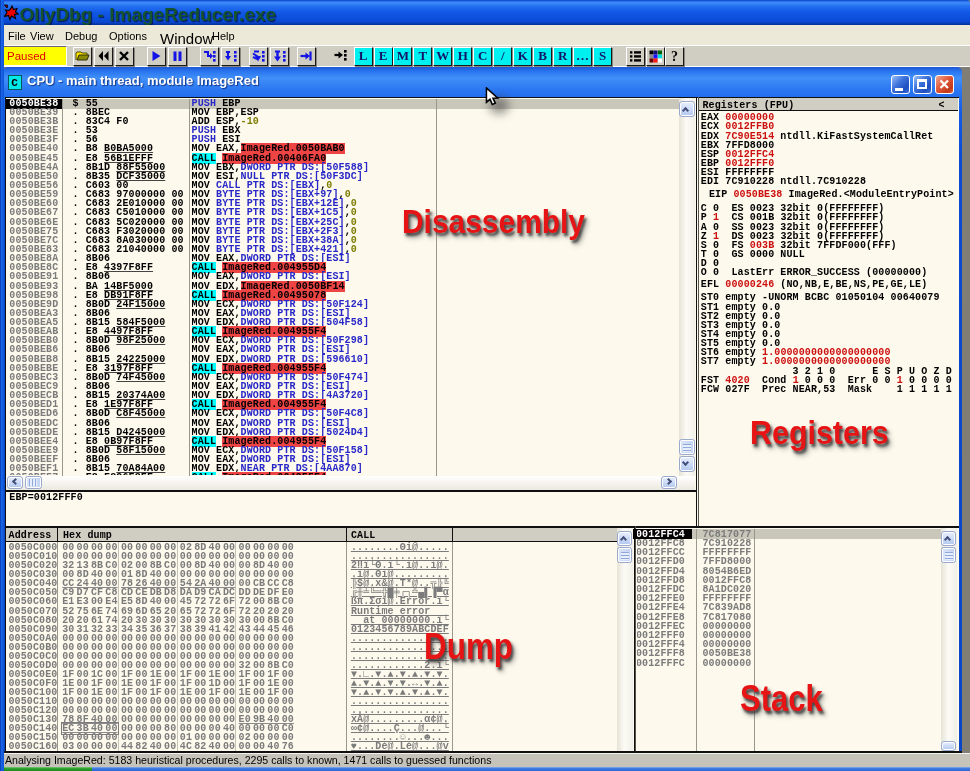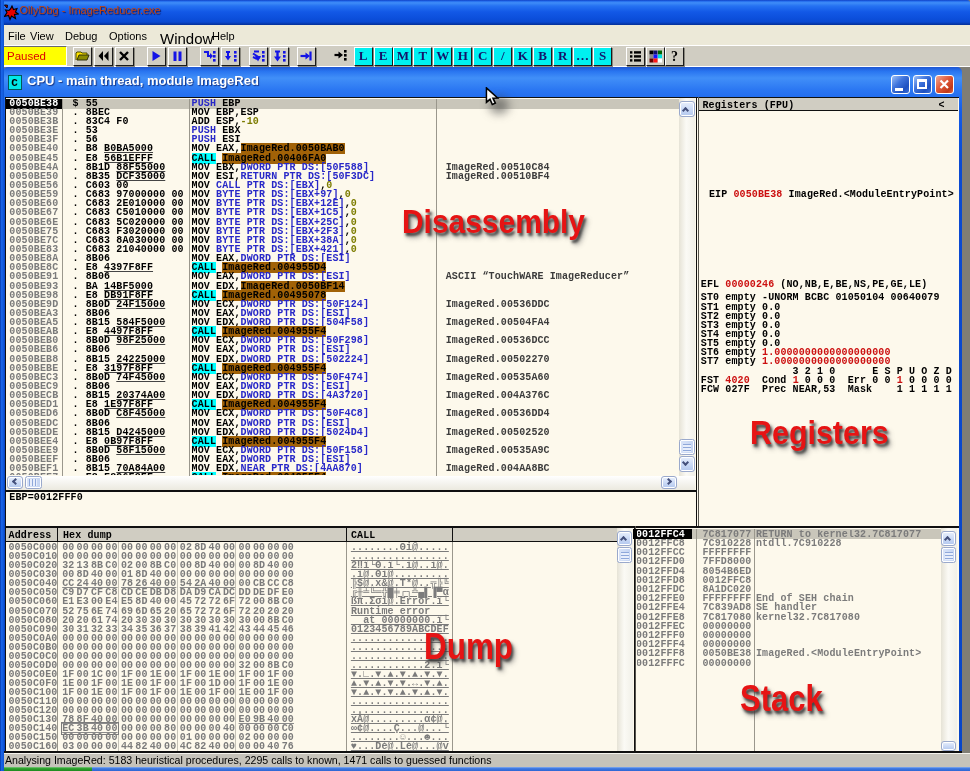--- a/index.html
+++ b/index.html
@@ -1,41 +1,41 @@
 <!DOCTYPE html>
 <html><head><meta charset="utf-8"><style>
 *{margin:0;padding:0;box-sizing:border-box}
 html,body{width:970px;height:771px;overflow:hidden}
 body{position:relative;background:#ece9d8;font-family:"Liberation Sans",sans-serif}
 div{position:absolute}
 .mono{font-family:"Liberation Mono",monospace;font-weight:bold;font-size:10px;letter-spacing:.12px;white-space:pre;color:#000}
 .bl{color:#2828c8}
 .ol{color:#7c7c00}
 .rd{color:#cc1010}
-.hlY{background:#a16207}
+.hlY{background:#ef4444}
 .hlC{background:#00ffff}
 .un{text-decoration:underline;text-underline-offset:1px;text-decoration-thickness:1px;text-decoration-color:#444}
 .gun{text-decoration:underline;text-underline-offset:1px;text-decoration-thickness:1px;text-decoration-color:#8a8a8a}
 .hdr{background:#d0cdc2;font-family:"Liberation Mono",monospace;font-weight:bold;font-size:10px;letter-spacing:.12px;white-space:pre;color:#000}
 .tbtn{width:19px;height:19px;background:#d0cdc2;border:1px solid;border-color:#ffffff #1a1a1a #1a1a1a #ffffff;box-shadow:1px 1px 0 #8a887e}
 .lbtn{width:19px;height:19px;background:#00f0f0;border:1px solid;border-color:#ffffff #1a1a1a #1a1a1a #ffffff;box-shadow:1px 1px 0 #8a887e;font-family:"Liberation Serif",serif;font-weight:bold;font-size:13px;color:#14146a;text-align:center;line-height:16px}
 .redlbl{font-family:"Liberation Sans",sans-serif;font-weight:bold;color:#e61414;text-shadow:2px 3px 3px rgba(60,60,60,.95),4px 5px 6px rgba(90,90,90,.45);transform-origin:0 0;white-space:nowrap}
 .sbtn{background:linear-gradient(180deg,#e9f0fc 0%,#cfddf7 45%,#b2c7ee 100%);border:1px solid #9aa9cc;border-radius:3px;box-shadow:inset 0 0 0 1px #fff}
 .sthumb{background:linear-gradient(90deg,#dbe5f8,#c3d3f2);border:1px solid #9aa9cc;border-radius:2.5px;box-shadow:inset 0 0 0 1px #fff}
 .grip{background:repeating-linear-gradient(180deg,#8fa8da 0 1px,#e8eefb 1px 3px)}
 .chv{position:absolute;width:5px;height:5px;border:2.1px solid #44507c;border-right:none;border-bottom:none}
 </style></head><body>
 
 <div style="left:0;top:0;width:970px;height:771px;background:#7f7d74"></div>
 <div style="left:0;top:0;width:970px;height:25px;background:linear-gradient(180deg,#0f3bbd 0%,#2068ec 4%,#3f8df8 11%,#2572f2 24%,#1258e6 48%,#0c4fdc 72%,#0a49d2 88%,#0636a4 97%,#05309a 100%);border-radius:3px 3px 0 0"></div>
 <svg style="position:absolute;left:2px;top:3px" width="17" height="18" viewBox="0 0 17 18">
 <path d="M2.5 2 L5.5 2.2 L5 5 Z" fill="#e80000" stroke="#000" stroke-width="1"></path>
 <path d="M8.5 6 L10 3 L11.5 6.5 L15 5.5 L13.5 9 L16.5 11 L12.5 11.5 L13.5 15.5 L9.5 13 L8 16.5 L6.5 12.5 L2.5 13.5 L5 9.5 L3.5 7 L7 7.5 Z" fill="#e80000" stroke="#000" stroke-width="1.1"></path>
   </svg>
-<div style="left:19.5px;top:4px;font-size:11px;font-weight:normal;color:#c2410c;text-shadow:1px 1px 1px rgba(0,0,60,.7)">OllyDbg - ImageReducer.exe</div>
+<div style="left:19.5px;top:4px;font-size:19px;font-weight:bold;color:#14532d;text-shadow:1px 1px 1px rgba(0,0,60,.7)">OllyDbg - ImageReducer.exe</div>
 <div style="left:3px;top:25px;width:967px;height:20px;background:#ece9d8"></div>
 <div style="left:8px;top:29.5px;font-size:11px;color:#000">File</div>
 <div style="left:30px;top:29.5px;font-size:11px;color:#000">View</div>
 <div style="left:65px;top:29.5px;font-size:11px;color:#000">Debug</div>
 <div style="left:109px;top:29.5px;font-size:11px;color:#000">Options</div>
 <div style="left:160px;top:29.5px;font-size:15px;color:#000">Window</div>
 <div style="left:212px;top:29.5px;font-size:11px;color:#000">Help</div>
 <div style="left:3px;top:45px;width:967px;height:22px;background:#d0cdc2;border-top:1px solid #fff;border-bottom:1px solid #fff"></div>
 <div style="left:2px;top:46px;width:65px;height:20px;background:#ffff00;border:1px solid;border-color:#6a6a6a #ffffff #ffffff #6a6a6a"></div>
 <div style="left:7px;top:50px;font-size:11.5px;color:#dd0000">Paused</div>
@@ -314,96 +314,54 @@
 8B15 <span class="un">70A84A00</span>
 E8 <span class="un">F896F8FF</span></div>
     <div class="mono" style="left:185.6px;top:0px;line-height:9.14px;"><span class="bl">PUSH</span> EBP
 MOV EBP,ESP
 ADD ESP,<span class="ol">-10</span>
 <span class="bl">PUSH</span> EBX
 <span class="bl">PUSH</span> ESI
 MOV EAX,<span class="hlY">ImageRed.0050BAB0</span>
 <span class="hlC">CALL</span> <span class="hlY">ImageRed.00406FA0</span>
 MOV EBX,<span class="bl">DWORD PTR DS:[50F588]</span>
-MOV ESI,<span class="bl">RETURN PTR DS:[50F3DC]</span>
+MOV ESI,<span class="bl">NULL PTR DS:[50F3DC]</span>
 MOV <span class="bl">CALL PTR DS:[EBX]</span>,<span class="ol">0</span>
 MOV <span class="bl">BYTE PTR DS:[EBX+97]</span>,<span class="ol">0</span>
 MOV <span class="bl">BYTE PTR DS:[EBX+12E]</span>,<span class="ol">0</span>
 MOV <span class="bl">BYTE PTR DS:[EBX+1C5]</span>,<span class="ol">0</span>
 MOV <span class="bl">BYTE PTR DS:[EBX+25C]</span>,<span class="ol">0</span>
 MOV <span class="bl">BYTE PTR DS:[EBX+2F3]</span>,<span class="ol">0</span>
 MOV <span class="bl">BYTE PTR DS:[EBX+38A]</span>,<span class="ol">0</span>
 MOV <span class="bl">BYTE PTR DS:[EBX+421]</span>,<span class="ol">0</span>
 MOV EAX,<span class="bl">DWORD PTR DS:[ESI]</span>
 <span class="hlC">CALL</span> <span class="hlY">ImageRed.004955D4</span>
 MOV EAX,<span class="bl">DWORD PTR DS:[ESI]</span>
 MOV EDX,<span class="hlY">ImageRed.0050BF14</span>
 <span class="hlC">CALL</span> <span class="hlY">ImageRed.00495078</span>
 MOV ECX,<span class="bl">DWORD PTR DS:[50F124]</span>
 MOV EAX,<span class="bl">DWORD PTR DS:[ESI]</span>
 MOV EDX,<span class="bl">DWORD PTR DS:[504F58]</span>
 <span class="hlC">CALL</span> <span class="hlY">ImageRed.004955F4</span>
 MOV ECX,<span class="bl">DWORD PTR DS:[50F298]</span>
 MOV EAX,<span class="bl">DWORD PTR DS:[ESI]</span>
-MOV EDX,<span class="bl">DWORD PTR DS:[502224]</span>
+MOV EDX,<span class="bl">DWORD PTR DS:[596610]</span>
 <span class="hlC">CALL</span> <span class="hlY">ImageRed.004955F4</span>
 MOV ECX,<span class="bl">DWORD PTR DS:[50F474]</span>
 MOV EAX,<span class="bl">DWORD PTR DS:[ESI]</span>
 MOV EDX,<span class="bl">DWORD PTR DS:[4A3720]</span>
 <span class="hlC">CALL</span> <span class="hlY">ImageRed.004955F4</span>
 MOV ECX,<span class="bl">DWORD PTR DS:[50F4C8]</span>
 MOV EAX,<span class="bl">DWORD PTR DS:[ESI]</span>
 MOV EDX,<span class="bl">DWORD PTR DS:[5024D4]</span>
 <span class="hlC">CALL</span> <span class="hlY">ImageRed.004955F4</span>
 MOV ECX,<span class="bl">DWORD PTR DS:[50F158]</span>
 MOV EAX,<span class="bl">DWORD PTR DS:[ESI]</span>
 MOV EDX,<span class="bl">NEAR PTR DS:[4AA870]</span>
 <span class="hlC">CALL</span> <span class="hlY">ImageRed.004955F4</span></div>
-    <div class="mono" style="left:439.7px;top:0px;line-height:9.14px;color:#3c3c3c;">
-
-
-
-
-
-
-ImageRed.00510C84
-ImageRed.00510BF4
-
-
-
-
-
-
-
-
-
-
-ASCII “TouchWARE ImageReducer”
-
-
-ImageRed.00536DDC
-
-ImageRed.00504FA4
-
-ImageRed.00536DCC
-
-ImageRed.00502270
-
-ImageRed.00535A60
-
-ImageRed.004A376C
-
-ImageRed.00536DD4
-
-ImageRed.00502520
-
-ImageRed.00535A9C
-
-ImageRed.004AA8BC
-</div>
   </div>
 <div style="left:678.8px;top:98.3px;width:16.2px;height:378.6px;background:linear-gradient(90deg,#e6e3d6,#fbfaf5 45%,#f1f0e8)"></div>
 <div class="sbtn" style="left:679.2px;top:100.6px;width:15.4px;height:16px"></div>
 <div class="chv" style="left:683.3px;top:107.8px;transform:rotate(45deg)"></div>
 <div class="sthumb" style="left:679.2px;top:438.8px;width:15.4px;height:16.5px"></div>
 <div class="grip" style="left:683px;top:443.5px;width:8px;height:8px"></div>
 <div class="sbtn" style="left:679.2px;top:456.2px;width:15.4px;height:16px"></div>
 <div class="chv" style="left:683.3px;top:460.2px;transform:rotate(225deg)"></div>
 <div style="left:6px;top:476px;width:689px;height:13.6px;background:linear-gradient(180deg,#ffffff,#ebe9df)"></div>
 <div class="sbtn" style="left:7px;top:475.6px;width:16px;height:13.4px"></div>
@@ -413,21 +371,37 @@
 <div class="sbtn" style="left:661px;top:475.6px;width:16px;height:13.4px"></div>
 <div class="chv" style="left:666px;top:479.4px;transform:rotate(135deg)"></div>
 <div style="left:5px;top:489.8px;width:690.5px;height:2.4px;background:#101010"></div>
 <div class="mono" style="left:9.3px;top:493.2px;line-height:9.14px;">EBP=0012FFF0</div>
 <div style="left:695.5px;top:96.6px;width:1.2px;height:430px;background:#101010"></div>
 <div style="left:697.8px;top:96.6px;width:1.2px;height:430px;background:#55534c"></div>
 <div class="hdr" style="left:699px;top:98.2px;width:258.5px;height:12.6px;border-bottom:1.4px solid #101010"></div>
 <div class="mono" style="left:702.5px;top:100.2px">Registers (FPU)</div>
 <div class="mono" style="left:938.5px;top:100.2px">&lt;</div>
 <div style="left:699px;top:111px;width:258.5px;height:415px;overflow:hidden">
+    <div class="mono" style="left:1.8px;top:2.2px;line-height:9.15px;">EAX <span class="rd">00000000</span>
+ECX <span class="rd">0012FFB0</span>
+EDX <span class="rd">7C90E514</span> ntdll.KiFastSystemCallRet
+EBX 7FFD8000
+ESP <span class="rd">0012FFC4</span>
+EBP <span class="rd">0012FFF0</span>
+ESI FFFFFFFF
+EDI 7C910228 ntdll.7C910228</div>
     <div class="mono" style="left:2px;top:78.8px;line-height:9.15px;margin-left:8px;">EIP <span class="rd">0050BE38</span> ImageRed.&lt;ModuleEntryPoint&gt;</div>
+    <div class="mono" style="left:1.8px;top:93.2px;line-height:9.15px;">C 0  ES 0023 32bit 0(FFFFFFFF)
+P <span class="rd">1</span>  CS 001B 32bit 0(FFFFFFFF)
+A 0  SS 0023 32bit 0(FFFFFFFF)
+Z <span class="rd">1</span>  DS 0023 32bit 0(FFFFFFFF)
+S 0  FS <span class="rd">003B</span> 32bit 7FFDF000(FFF)
+T 0  GS 0000 NULL
+D 0
+O 0  LastErr ERROR_SUCCESS (00000000)</div>
     <div class="mono" style="left:1.8px;top:168.6px;line-height:9.15px;text-align:center;">EFL <span class="rd">00000246</span> (NO,NB,E,BE,NS,PE,GE,LE)</div>
     <div class="mono" style="left:1.8px;top:182.4px;line-height:9.15px;">ST0 empty -UNORM BCBC 01050104 00640079
 ST1 empty 0.0
 ST2 empty 0.0
 ST3 empty 0.0
 ST4 empty 0.0
 ST5 empty 0.0
 ST6 empty <span class="rd">1.0000000000000000000</span>
 ST7 empty <span class="rd">1.0000000000000000000</span>
                3 2 1 0      E S P U O Z D I
@@ -619,35 +593,20 @@
 0012FFC8
 8A1DC020
 FFFFFFFF
 7C839AD8
 7C817080
 00000000
 00000000
 00000000
 0050BE38
 00000000</div>
-    <div class="mono" style="left:119.5px;top:0px;line-height:9.2px;color:#7b7b7b;">RETURN to kernel32.7C817077
-ntdll.7C910228
-
-
-
-
-
-End of SEH chain
-SE handler
-kernel32.7C817080
-
-
-
-ImageRed.&lt;ModuleEntryPoint&gt;
-</div>
   </div>
 <div style="left:696.4px;top:528.8px;width:1px;height:221.8px;background:#9a978c"></div>
 <div style="left:753.6px;top:528.8px;width:1px;height:221.8px;background:#9a978c"></div>
 <div style="left:940.6px;top:528.4px;width:16.4px;height:222.3px;background:linear-gradient(90deg,#e6e3d6,#fbfaf5 45%,#f1f0e8)"></div>
 <div class="sbtn" style="left:940.9px;top:530.6px;width:15.4px;height:15.6px"></div>
 <div class="chv" style="left:945.2px;top:537.4px;transform:rotate(45deg)"></div>
 <div class="sthumb" style="left:940.9px;top:547.2px;width:15.4px;height:16px"></div>
 <div class="grip" style="left:944.8px;top:551.7px;width:8px;height:8px"></div>
 <div class="sbtn" style="left:940.9px;top:741px;width:15.4px;height:9.5px"></div>
 <div style="left:3px;top:750.7px;width:959px;height:2.3px;background:#101010"></div>

